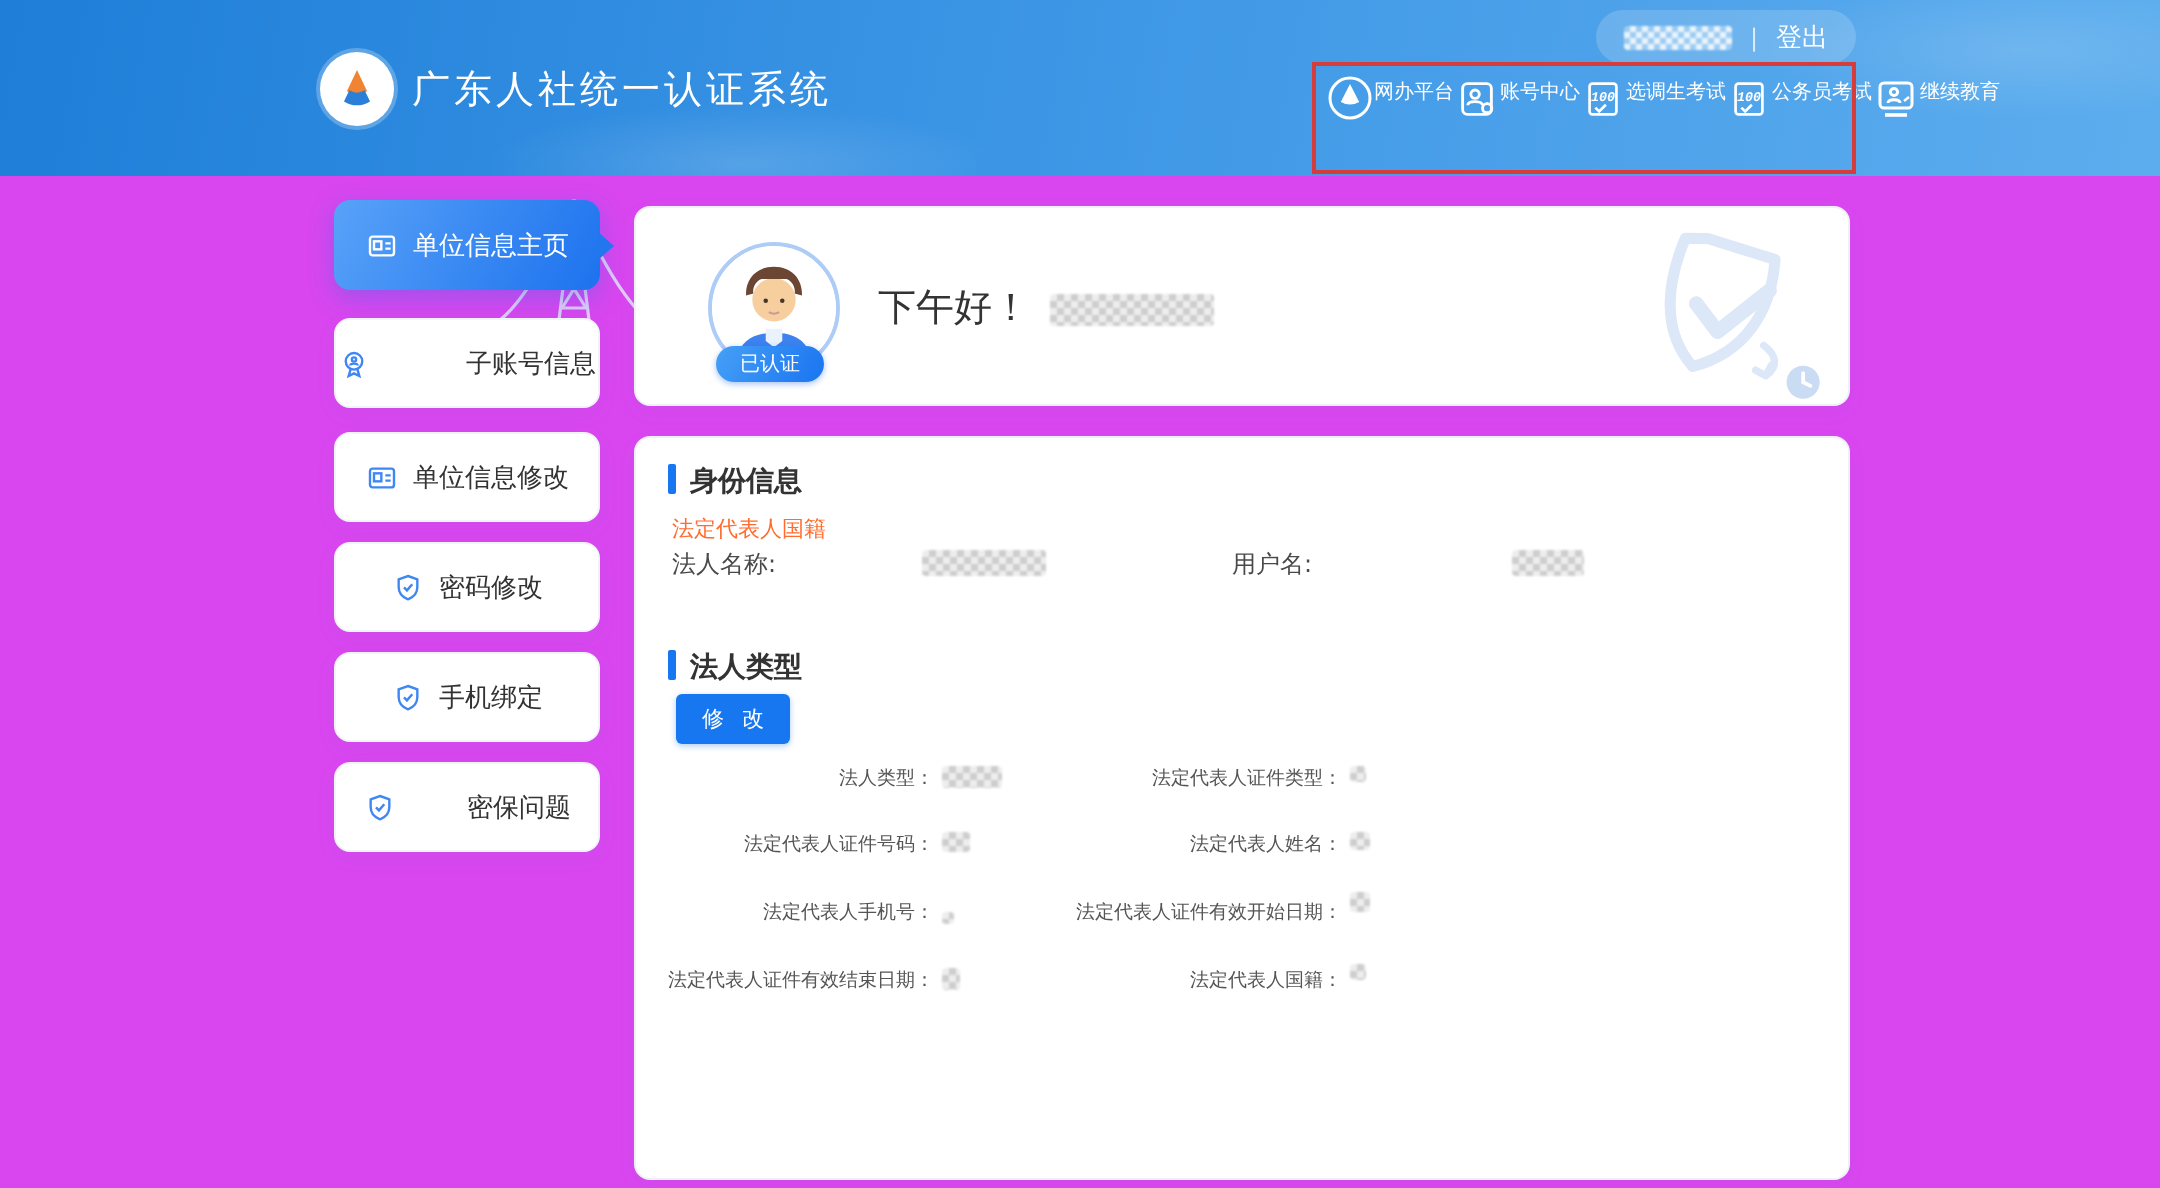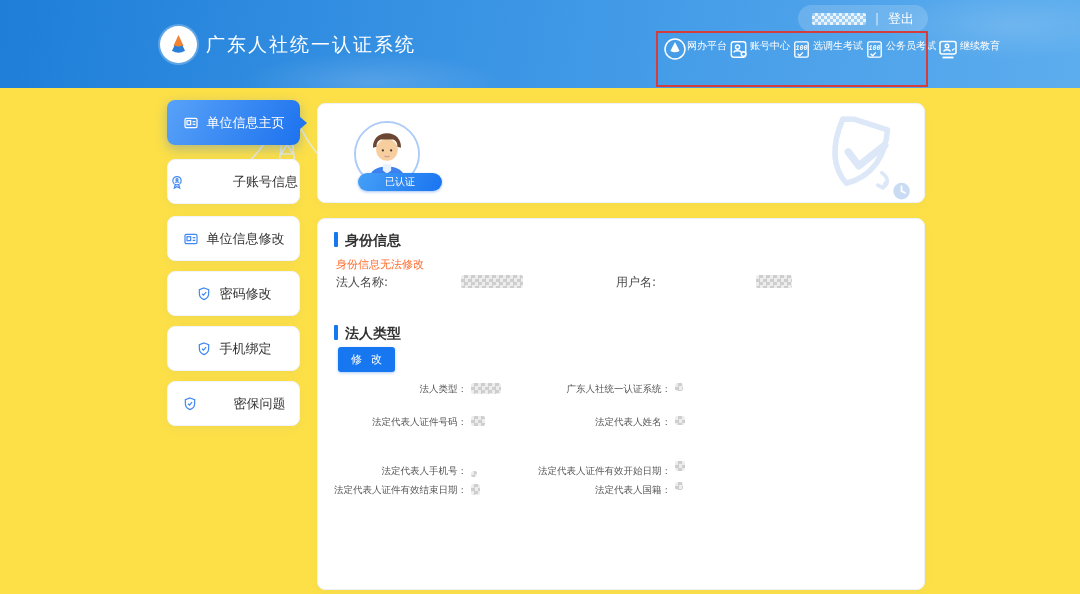--- a/index.html
+++ b/index.html
@@ -36,21 +36,21 @@
 
   
   .rd { display:inline-block; vertical-align:middle; border-radius:2px;
     background:repeating-conic-gradient(#c9c9c9 0% 25%, #ececec 0% 50%) 0 0 / 7px 7px;
     filter:blur(.5px); opacity:.9; }
   .rd-light { display:inline-block; border-radius:2px;
     background:repeating-conic-gradient(rgba(255,255,255,.85) 0% 25%, rgba(255,255,255,.35) 0% 50%) 0 0 / 6px 6px;
     filter:blur(.4px); }
 
   
-  .content { position:absolute; left:0; top:88px; width:1080px; height:506px; background:#fde047; }
+  .content { position:absolute; left:0; top:88px; width:1080px; height:506px; background:#d946ef; }
   .bridge-mark { position:absolute; left:248px; top:6px; z-index:0; opacity:.8; }
 
   .sidebar { position:absolute; left:167px; top:0; width:150px; z-index:1; }
   .side-item { position:absolute; left:0; width:133px; height:45px; background:#ffffff;
     border:1px solid #f1f4f9; border-radius:8px; box-shadow:0 3px 10px rgba(100,140,200,.07);
     display:flex; align-items:center; justify-content:center; gap:8px;
     font-size:13px; color:#333333; cursor:pointer; }
   .side-item .sic { display:flex; color:#3f87f3; }
   .side-item.active { background:linear-gradient(120deg,#58a2f8,#1d72ee); border:none;
     color:#ffffff; box-shadow:0 4px 12px rgba(40,110,230,.35); }
@@ -59,21 +59,21 @@
     border-top:7px solid transparent; border-bottom:7px solid transparent; border-left:8px solid #2277ef; }
 
   .card { position:absolute; left:317px; width:608px; background:#ffffff;
     border:1px solid #eef2f8; border-radius:8px; box-shadow:0 3px 10px rgba(100,140,200,.05); z-index:1; }
   .greet-card { top:15px; height:100px; }
   .info-card  { top:130px; height:372px; }
 
   
   .avatar-ring { position:absolute; left:36px; top:17px; width:66px; height:66px; border-radius:50%;
     border:2px solid #aecdf6; background:#ffffff; overflow:hidden; }
-  .cert-badge { position:absolute; left:40px; top:69px; padding:2px 27px; border-radius:9px;
+  .cert-badge { position:absolute; left:40px; top:69px; padding:2px 12px; border-radius:9px;
     background:linear-gradient(120deg,#45a0f7,#1a74f0); color:#ffffff; font-size:10px; z-index:2;
     box-shadow:0 1px 3px rgba(30,100,220,.4); }
   .greet-line { position:absolute; left:121px; top:37px; font-size:19px; color:#333333; font-weight:500; }
   .greet-line .rd { width:82px; height:16px; margin-left:10px; }
   .shield-mark { position:absolute; right:6px; top:8px; }
 
   
   .sec-title { position:absolute; left:16px; display:flex; align-items:flex-start; gap:7px;
     font-size:14px; font-weight:bold; color:#333333; }
   .sec-title .bar { width:4px; height:15px; background:#1677f0; border-radius:1px; }
@@ -253,66 +253,69 @@
         <path d="M30 42 c-10 0-16 4-18 12 h36 c-2-8-8-12-18-12z" fill="#3d82ee"></path>
         <path d="M26 40 h8 v6 l-4 3 -4-3z" fill="#eaf2fd"></path>
         <circle cx="30" cy="26" r="10.5" fill="#f7cf9f"></circle>
         <path d="M30 10 c-9 0-14 6.5-13.5 14 l3.5-1 c-0.5-2.5 1-6 4-7 h12 c3 1 4.5 4.5 4 7 l3.5 1 C44 16.5 39 10 30 10z" fill="#6b4632"></path>
         <circle cx="26" cy="26.5" r="1.1" fill="#4a3527"></circle>
         <circle cx="34" cy="26.5" r="1.1" fill="#4a3527"></circle>
         <path d="M27.5 32 q2.5 1.5 5 0" stroke="#c99" stroke-width="1" fill="none"></path>
       </svg>
     </div>
     <span class="cert-badge">已认证</span>
+    <div class="greet-line">
+      <span>下午好！</span><span class="rd"></span>
+    </div>
     <svg class="shield-mark" width="112" height="92" viewBox="0 0 120 100" fill="none">
       <g transform="rotate(10 60 50)" stroke="#dce8f8" stroke-width="6" stroke-linecap="round" stroke-linejoin="round">
         <path d="M44 10 L82 15 C85 44 74 68 48 80 C28 64 26 38 32 12 Z"></path>
         <path d="M44 46 l14 13 24-27" stroke-width="8"></path>
         <path d="M84 62 c8 4 10 10 4 16 l-6 -2 m6 2 l2 -6" stroke-width="4"></path>
       </g>
       <circle cx="103" cy="86" r="9" fill="#c9dcf4"></circle>
       <path d="M103 81 v5 l4 2" stroke="#ffffff" stroke-width="2" fill="none" stroke-linecap="round"></path>
     </svg>
   </div>
 
   <div class="card info-card">
 
     <div class="sec-title" style="top:13px;">
       <span class="bar"></span>
       <span>身份信息</span>
     </div>
-    <div class="note">身份信息无法修改</div>
+    <div class="note">法定代表人国籍</div>
 
     <div class="frow" style="top:55px;">
       <span class="fl">法人名称:</span>
       <span class="rd" style="left:143px; top:1px; width:62px; height:13px;"></span>
       <span class="fr">用户名:</span>
       <span class="rd" style="left:438px; top:1px; width:36px; height:13px;"></span>
     </div>
 
     <div class="sec-title" style="top:106px;">
       <span class="bar"></span>
       <span>法人类型</span>
     </div>
 
     <button class="edit-btn">修 改</button>
 
     <div class="orow" style="top:164px;">
       <span class="lab-l">法人类型：</span>
       <span class="rd val-l" style="width:30px; height:11px;"></span>
-      <span class="lab-r">广东人社统一认证系统：</span>
+      <span class="lab-r">法定代表人证件类型：</span>
       <span class="rd val-r" style="width:8px; height:8px;"></span>
     </div>
     <div class="orow" style="top:197px;">
       <span class="lab-l">法定代表人证件号码：</span>
       <span class="rd val-l" style="width:14px; height:10px;"></span>
       <span class="lab-r">法定代表人姓名：</span>
       <span class="rd val-r" style="width:10px; height:9px;"></span>
     </div>
-    <div class="orow" style="top:246px;text-decoration:underline;">
+    <div class="orow" style="top:231px;text-decoration:underline;">
       <span class="lab-l">法定代表人手机号：</span>
       <span class="rd val-l" style="width:6px; height:6px; top:6px;"></span>
       <span class="lab-r">法定代表人证件有效开始日期：</span>
       <span class="rd val-r" style="width:10px; height:10px; top:-4px;"></span>
     </div>
     <div class="orow" style="top:265px;text-align:center;">
       <span class="lab-l">法定代表人证件有效结束日期：</span>
       <span class="rd val-l" style="width:9px; height:11px;"></span>
       <span class="lab-r">法定代表人国籍：</span>
       <span class="rd val-r" style="width:8px; height:8px; top:-2px;"></span>

